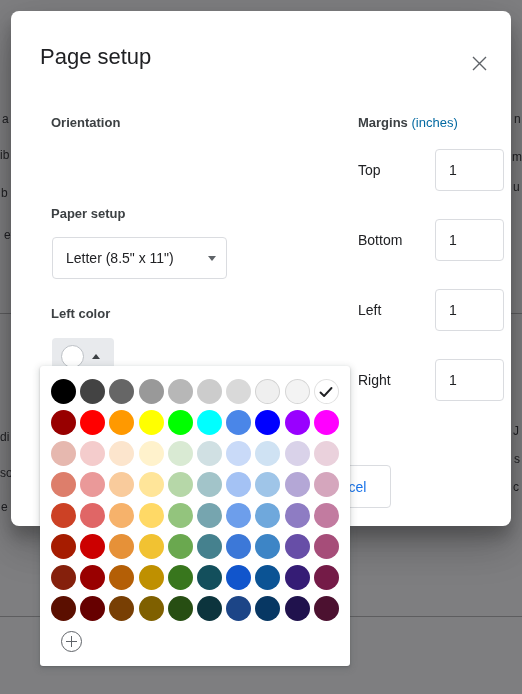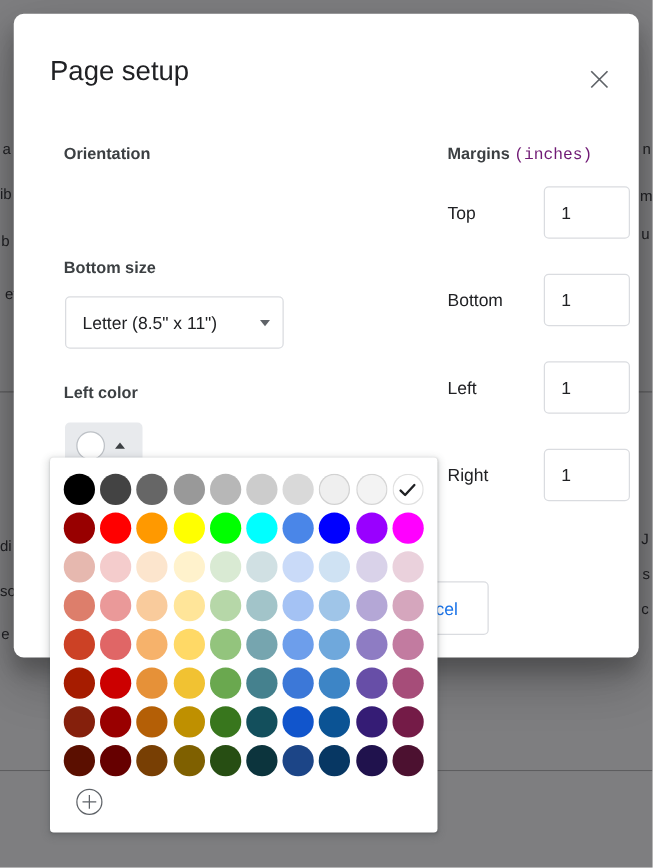--- a/index.html
+++ b/index.html
@@ -159,21 +159,21 @@
   }
 
   
   .margins-head {
     position: absolute;
     left: 347px; top: 104px;
     font-size: 13px;
     color: #3c4043;
   }
   .margins-head b { font-weight: bold; }
-  .margins-head span.unit { color: #701a75; font-weight: normal; font-family: Liberation Mono, monospace; }
+  .margins-head span.unit { color: #0369a1; font-weight: normal; }
 
   .margin-row {
     position: absolute;
     left: 347px;
     width: 146px; height: 42px;
     display: flex; align-items: center; justify-content: space-between;
   }
   .margin-name {
     font-size: 14px;
     color: #202124;
@@ -305,21 +305,21 @@
 
   <div class="close-btn">
     <svg width="17" height="17" viewBox="0 0 17 17">
       <path d="M2 2 L15 15 M15 2 L2 15" stroke="#5f6368" stroke-width="1.4" fill="none"></path>
     </svg>
   </div>
 
   <div class="section-label lbl-orientation">Orientation</div>
 
 
-  <div class="section-label lbl-papersize">Bottom size</div>
+  <div class="section-label lbl-papersize">Paper setup</div>
 
   <div class="select-box">
     <span class="select-value">Letter (8.5" x 11")</span>
     <span class="caret-down"></span>
   </div>
 
   <div class="section-label lbl-pagecolor">Left color</div>
 
   <div class="color-btn">
     <span class="color-swatch"></span>

